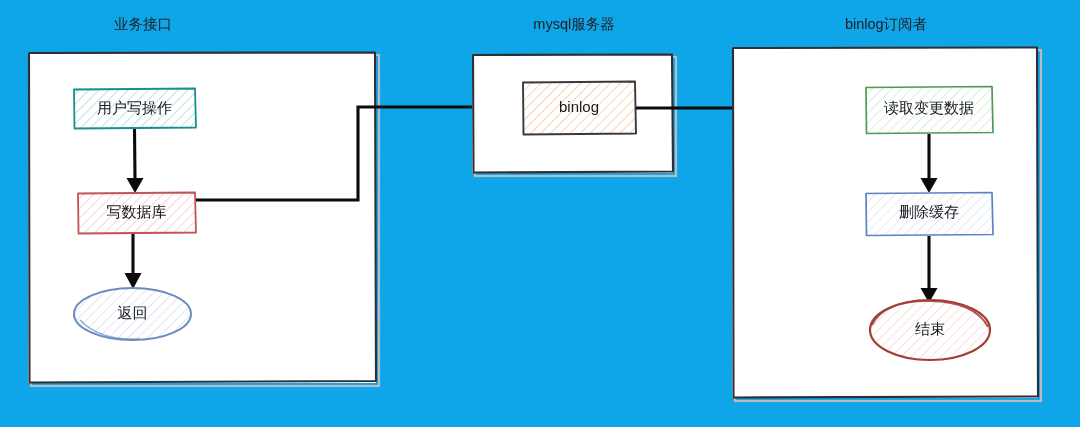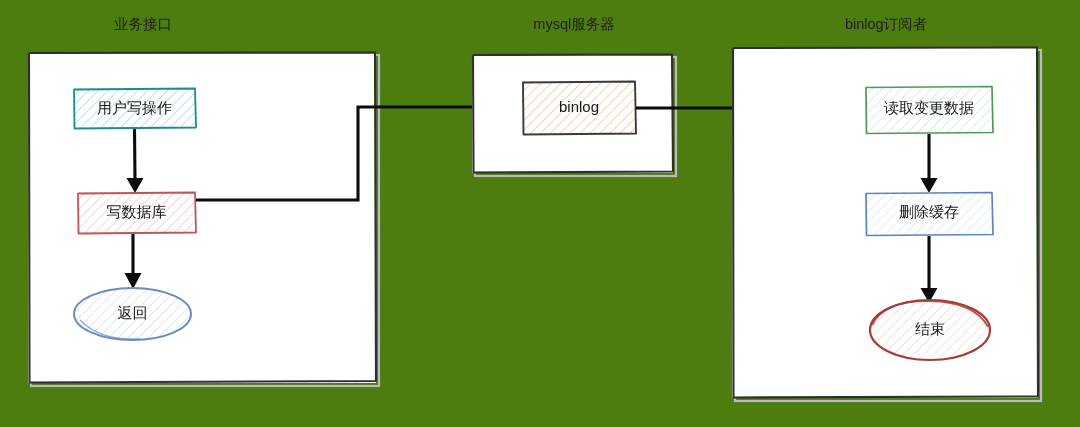--- a/index.html
+++ b/index.html
@@ -4,21 +4,21 @@
 <style>
   html, body {
     margin: 0;
     padding: 0;
     background: #ffffff;
   }
   #canvas {
     position: relative;
     width: 1080px;
     height: 427px;
-    background: #4d7c0f;
+    background: #0ea5e9;
     font-family: "Liberation Sans", "DejaVu Sans", sans-serif;
     overflow: hidden;
   }
   svg { display: block; }
   .lane-title {
     font-size: 14.5px;
     fill: #1f1f1f;
     text-anchor: middle;
     dominant-baseline: middle;
   }

